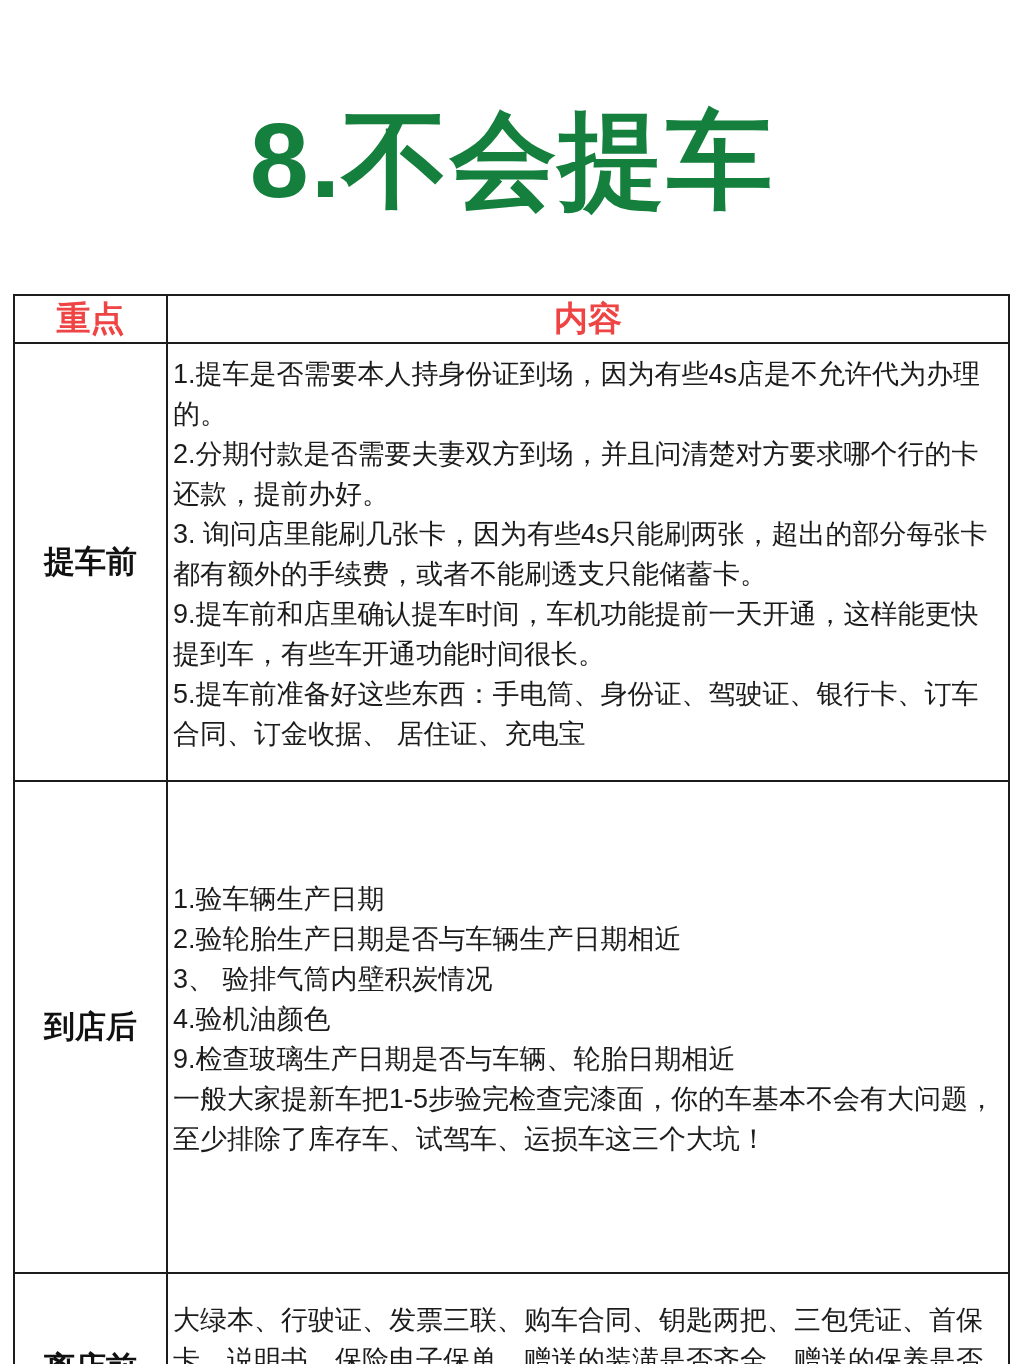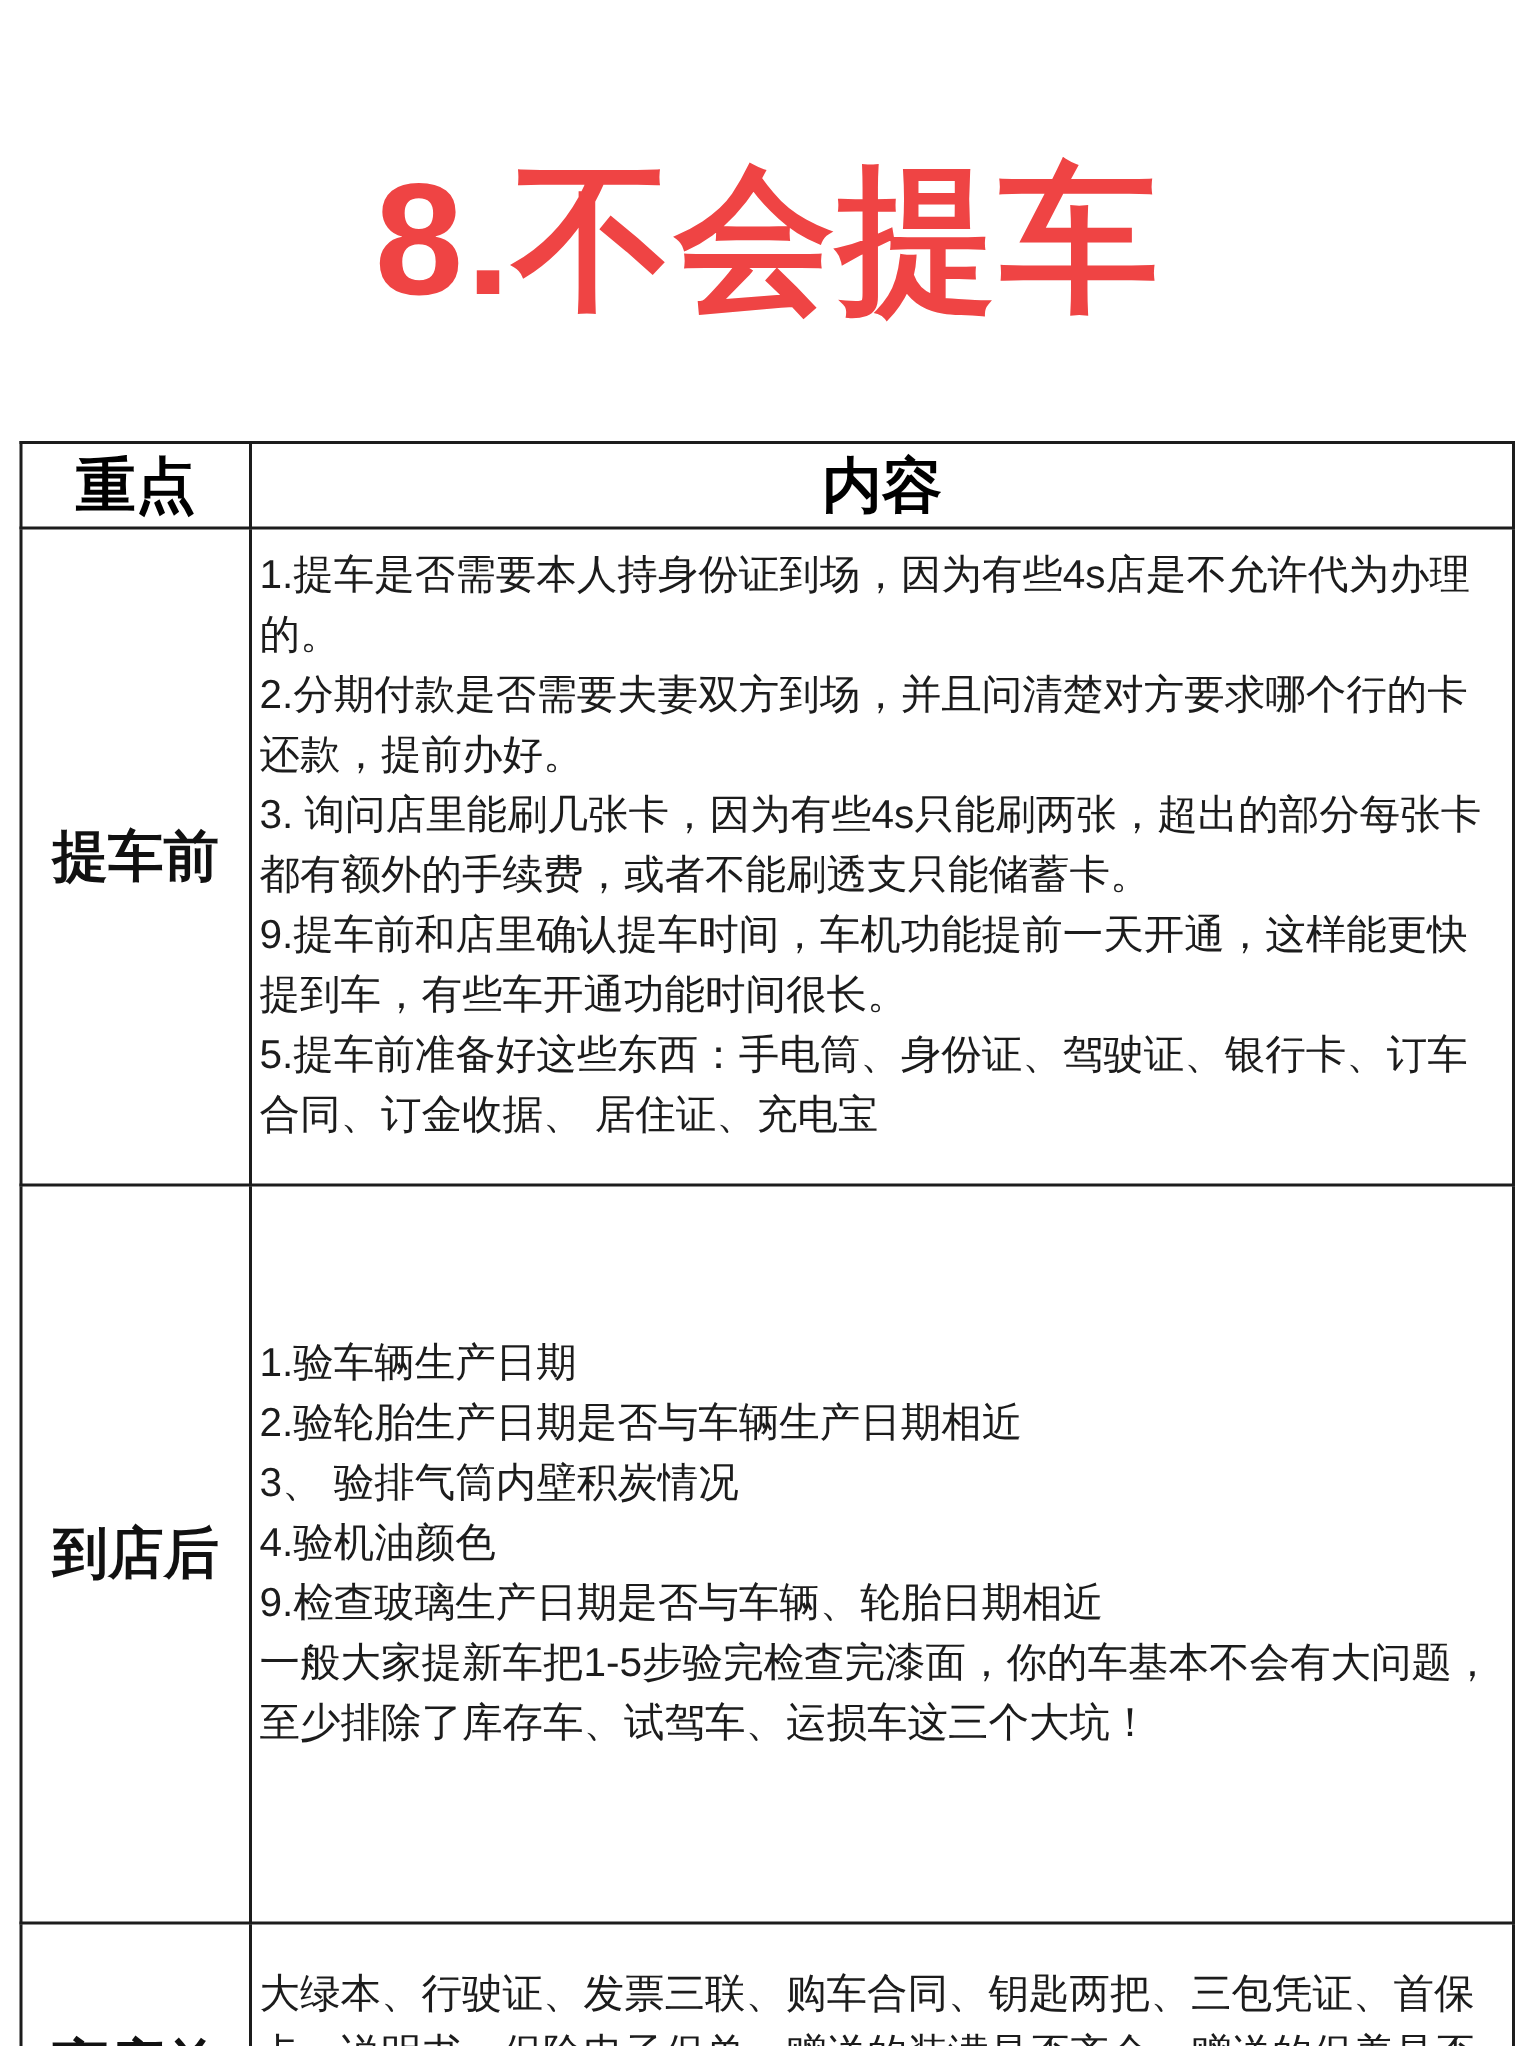--- a/index.html
+++ b/index.html
@@ -14,46 +14,46 @@
     color: #1c1c1c;
     overflow: hidden;
   }
   .page-title {
     margin: 92px 0 0 0;
     text-align: center;
     font-size: 106px;
     font-weight: 900;
     letter-spacing: 2px;
     line-height: 1.3;
-    color: #ef4444;
+    color: #15803d;
     white-space: nowrap;
   }
   table.checklist {
     border-collapse: collapse;
     table-layout: fixed;
     width: 997px;
     margin: 64px 0 0 13px;
   }
   table.checklist th,
   table.checklist td {
     border: 2px solid #1c1c1c;
     box-sizing: border-box;
   }
   col.key-col { width: 153px; }
   th.header-cell {
     height: 44px;
-    font-size: 40px;
+    font-size: 34px;
     font-weight: 700;
     text-align: center;
     vertical-align: middle;
-    color: #000000;
+    color: #ef4444;
     padding: 0;
   }
   td.key-cell {
-    font-size: 37px;
+    font-size: 31px;
     font-weight: 700;
     text-align: center;
     vertical-align: middle;
     color: #111111;
     padding: 0;
   }
   td.content-cell {
     vertical-align: middle;
     padding: 10px 4px 26px 5px;
     font-size: 27px;

